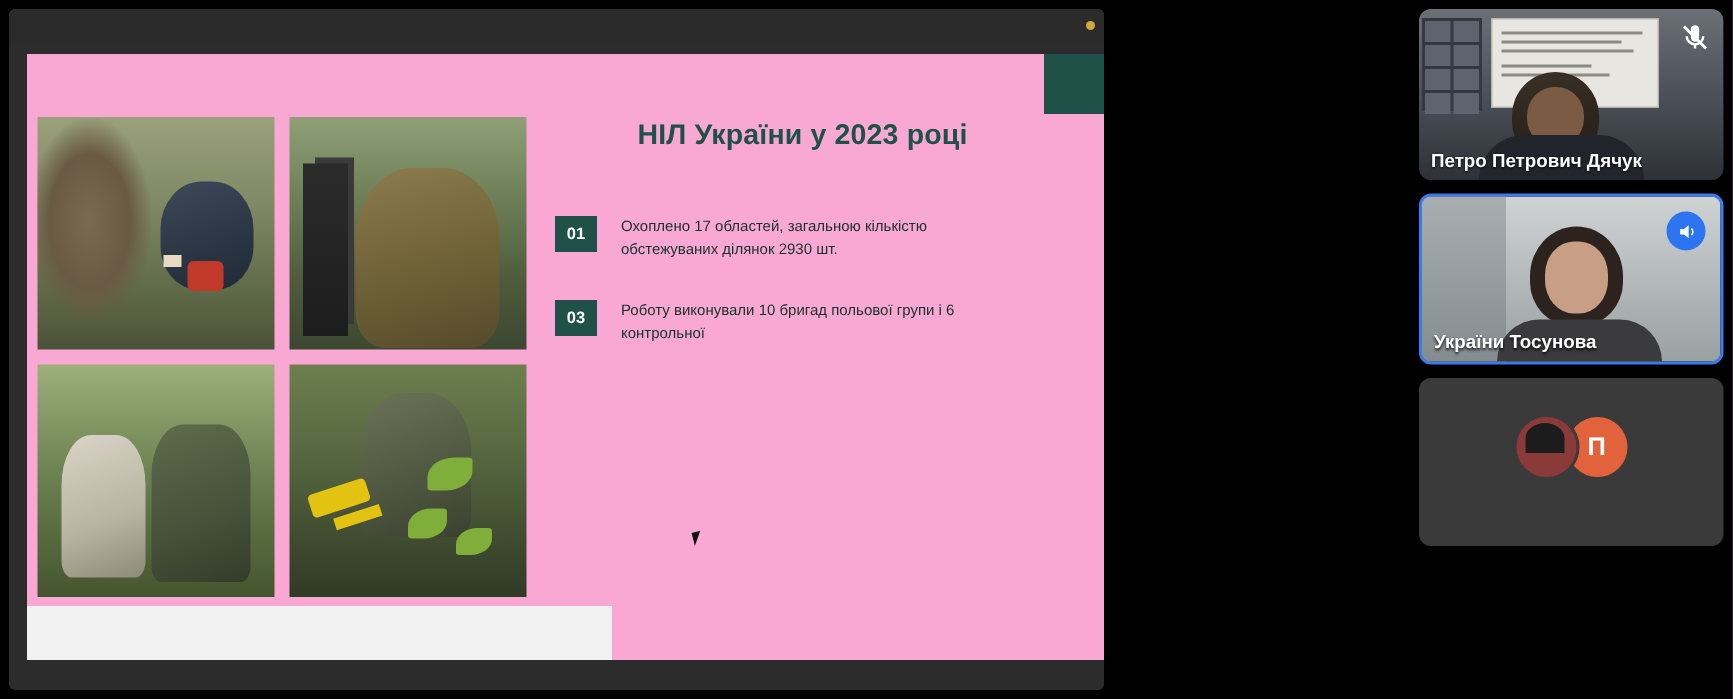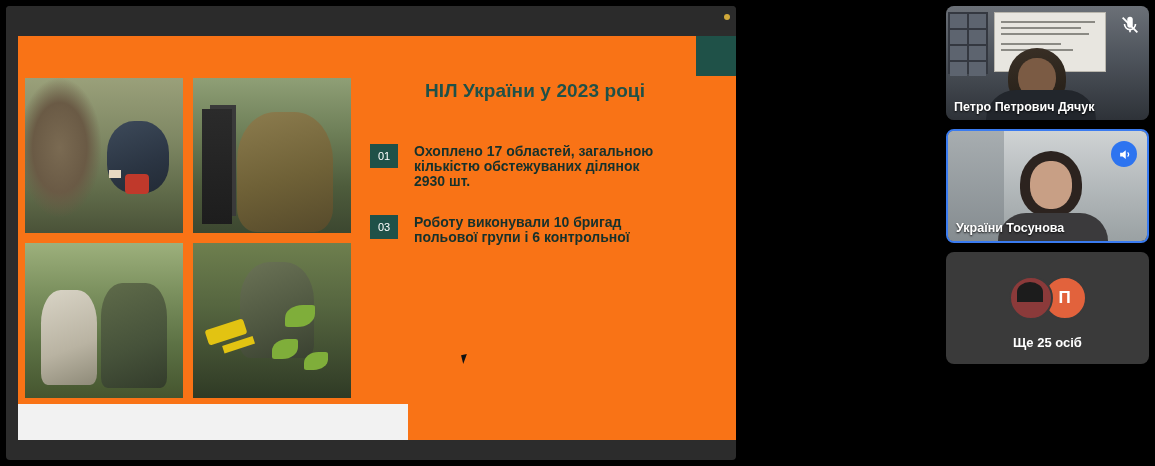--- a/index.html
+++ b/index.html
@@ -48,21 +48,21 @@
     width: 6px; height: 6px;
     border-radius: 50%;
     background: #cfa83a;
   }
 
   
   .slide {
     position: absolute;
     left: 12px; top: 30px;
     width: 718px; height: 404px;
-    background: #f97316;
+    background: #f9a8d4;
     overflow: hidden;
   }
   .slide-accent {
     position: absolute;
     right: 0; top: 0;
     width: 40px; height: 40px;
     background: #1f5148;
   }
   .slide-bottom-band {
     position: absolute;
@@ -202,30 +202,30 @@
     align-items: flex-start;
     margin-bottom: 26px;
   }
   .item-num {
     flex: 0 0 auto;
     width: 28px;
     height: 24px;
     background: #1f5148;
     color: #ffffff;
     font-size: 11px;
-    font-weight: normal;
+    font-weight: bold;
     display: flex;
     align-items: center;
     justify-content: center;
   }
   .item-text {
     margin-left: 16px;
-    font-size: 14px;
+    font-size: 10px;
     line-height: 15px;
-    font-weight: bold;
+    font-weight: normal;
     color: #16312c;
     max-width: 260px;
   }
   .cursor {
     position: absolute;
     left: 444px; top: 318px;
     width: 0; height: 0;
     border-left: 6px solid #111;
     border-right: 4px solid transparent;
     border-bottom: 9px solid transparent;
@@ -501,17 +501,16 @@
         </div>
       </div>
       <div class="tile-name">України Тосунова</div>
     </div>
 
     <div class="tile tile-others">
       <div class="avatars">
         <div class="av av1"></div>
         <div class="av av2">П</div>
       </div>
-      <div class="others-label">Ще 25 осіб</div>
     </div>
 
   </div>
 </div>
 
 </body></html>

